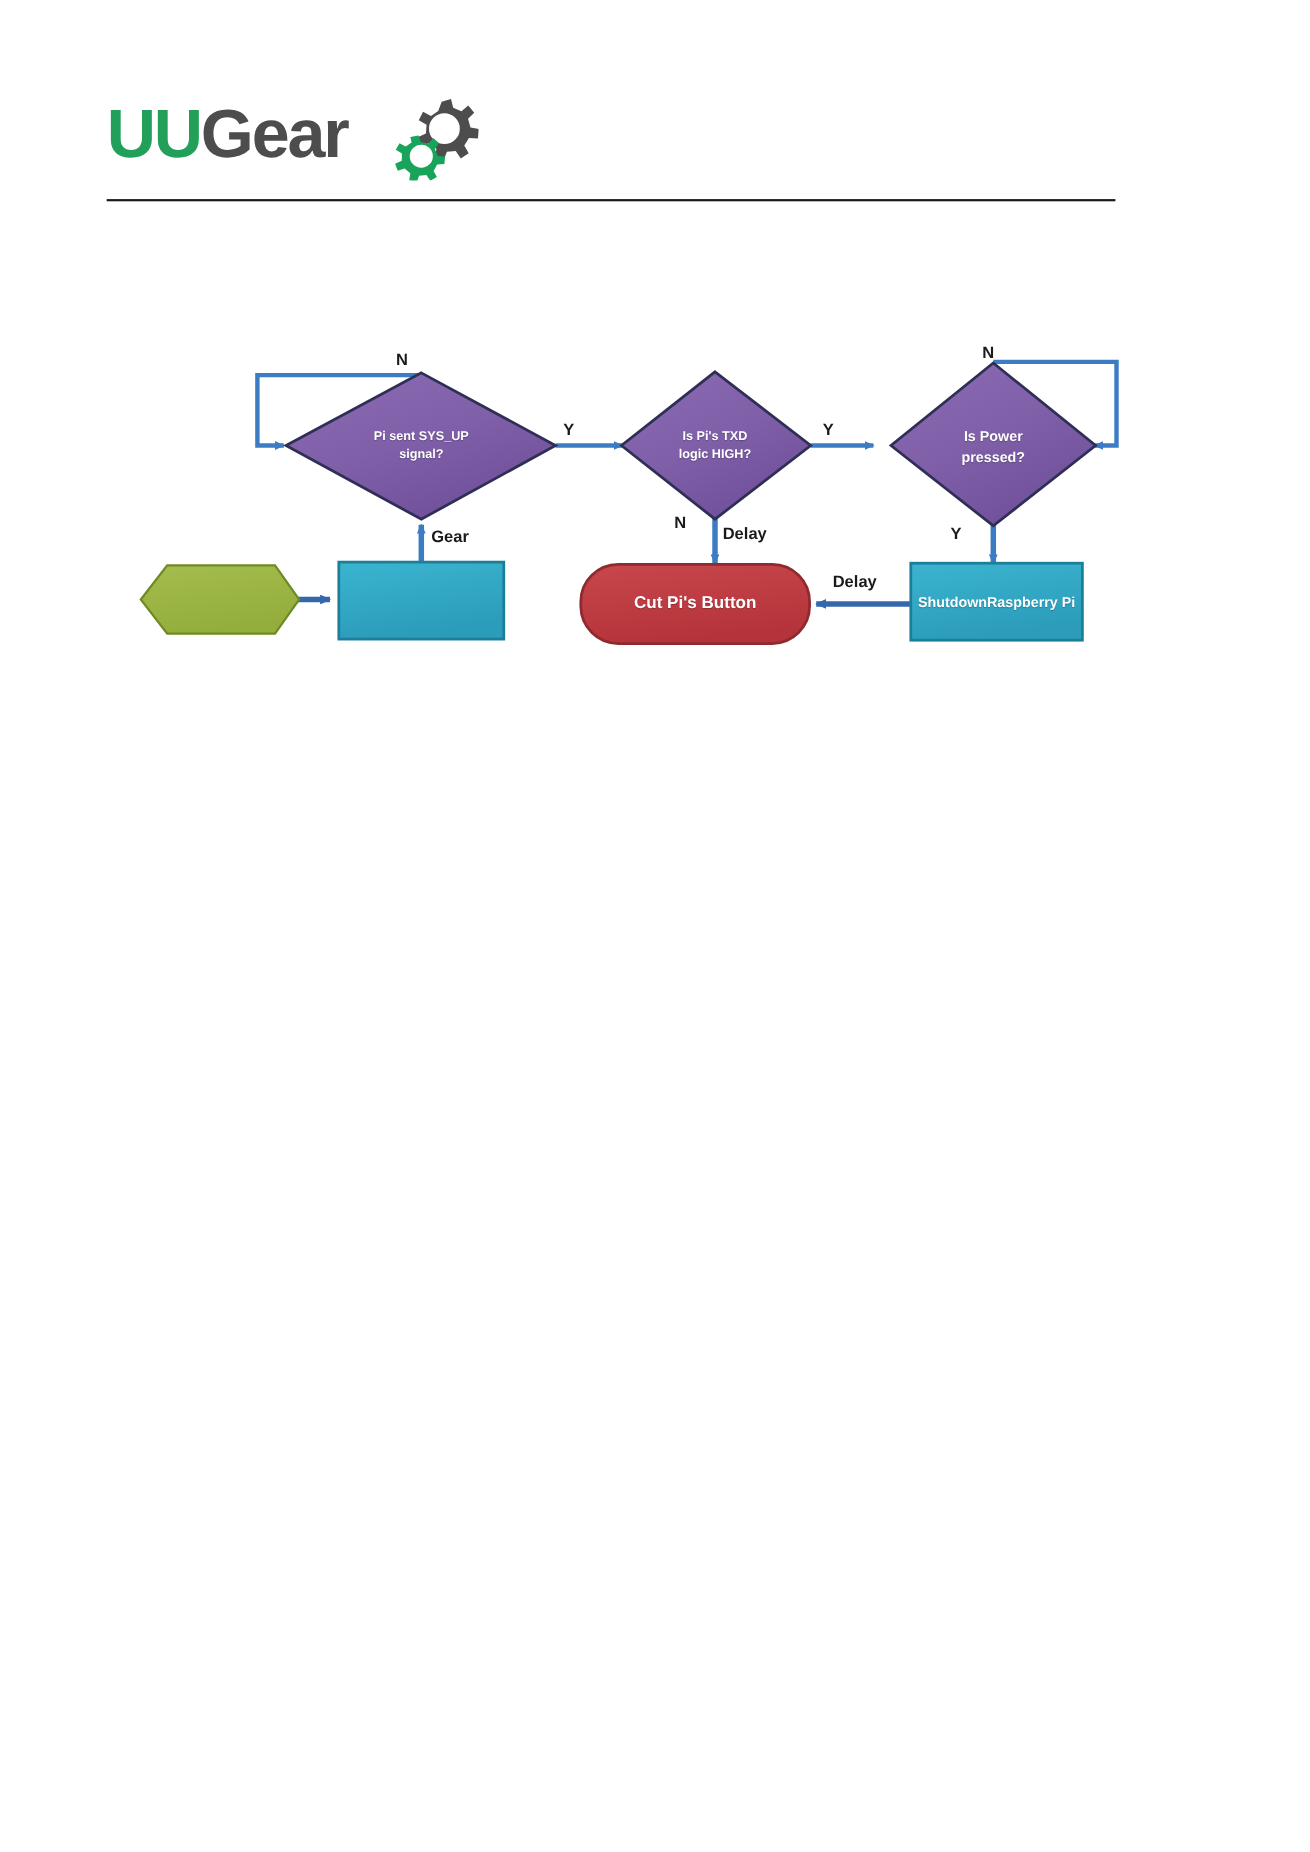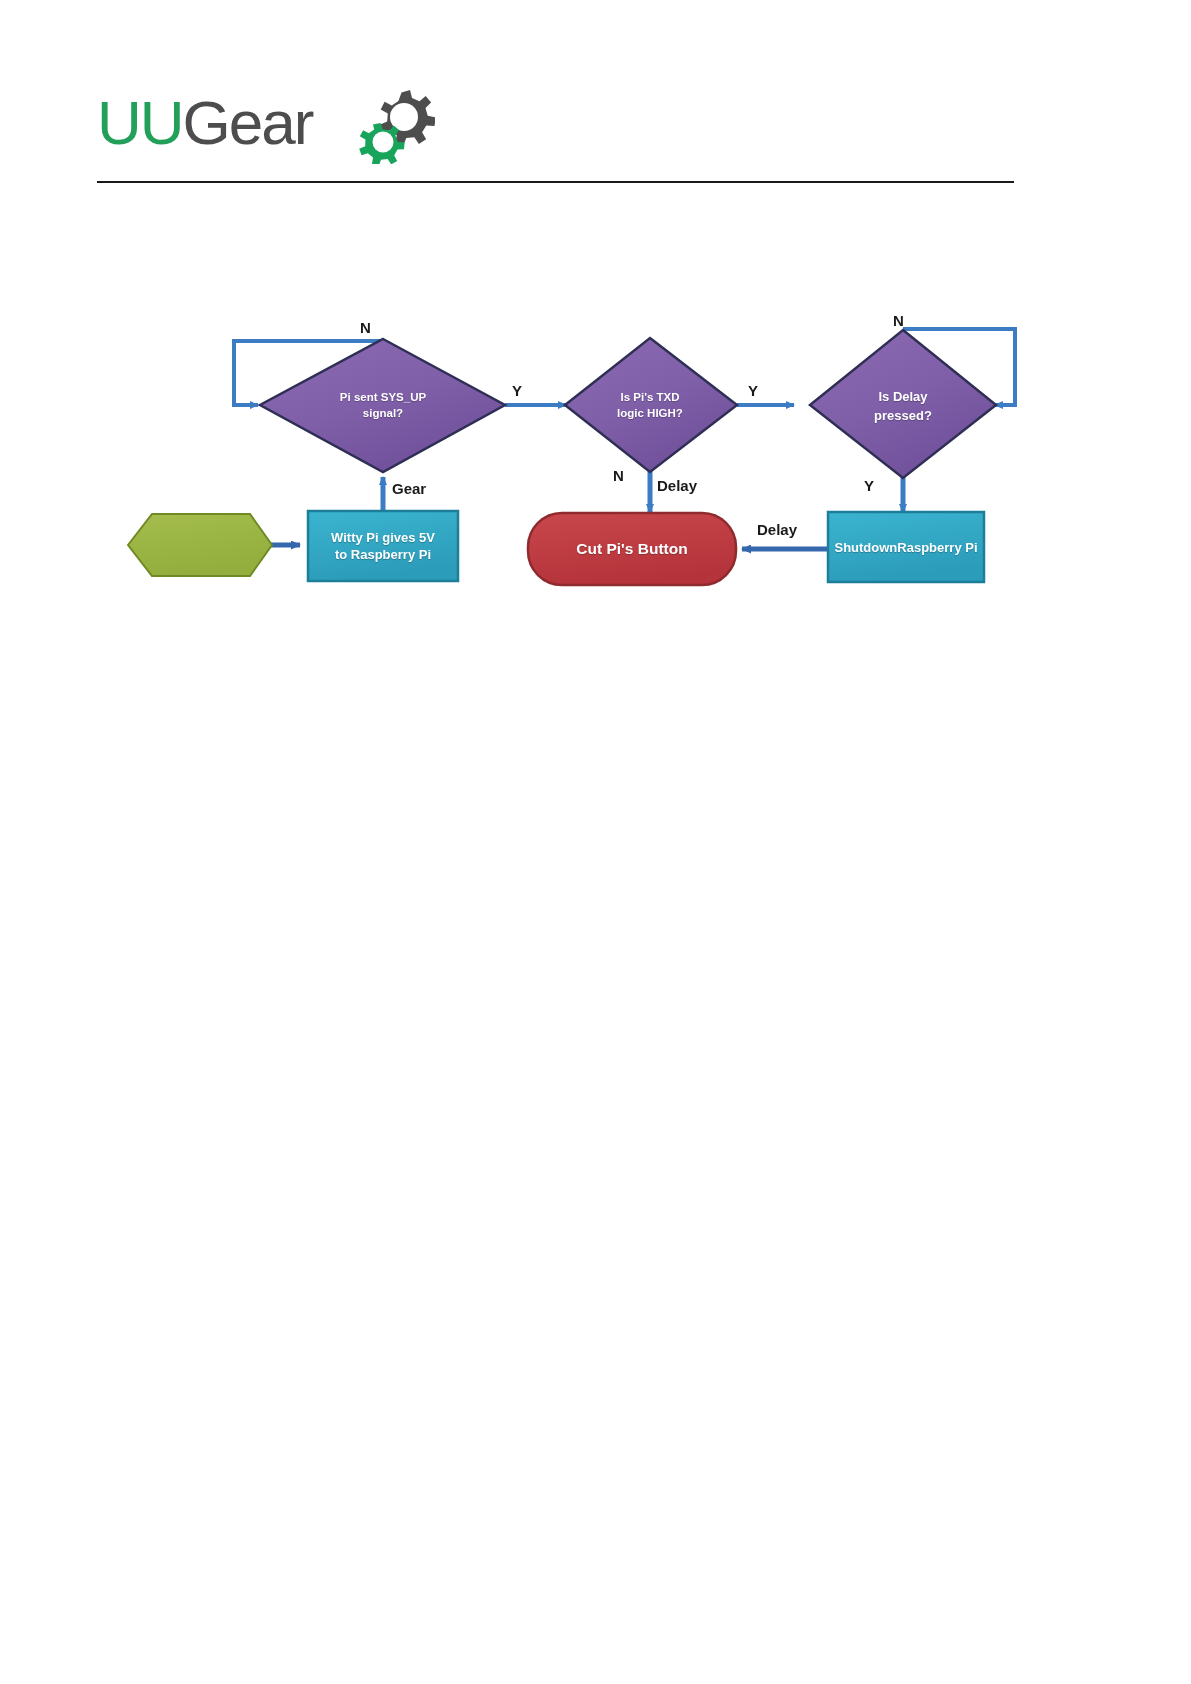--- a/index.html
+++ b/index.html
@@ -29,21 +29,21 @@
     left: 97px;
     top: 78px;
     width: 360px;
     height: 90px;
   }
   #logo-wordmark {
     position: absolute;
     left: 0;
     top: 0;
     font-size: 62px;
-    font-weight: normal;
+    font-weight: bold;
     letter-spacing: -2px;
     line-height: 90px;
     white-space: nowrap;
   }
   .logo-uu { color: #22a05a; }
   .logo-gear-text { color: #4d4d4d; }
 
   #logo-gear-icon {
     position: absolute;
     left: 258px;
@@ -205,37 +205,33 @@
     <polygon points="650,338 737,405 650,472 565,405" fill="url(#gradPurple)" stroke="#2f2f55" stroke-width="2.5"></polygon>
 
     <polygon points="903,330 996,405 903,478 810,405" fill="url(#gradPurple)" stroke="#2f2f55" stroke-width="2.5"></polygon>
 
     <rect x="828" y="512" width="156" height="70" fill="url(#gradCyan)" stroke="#1d7e9a" stroke-width="2.5"></rect>
 
     <rect x="528" y="513" width="208" height="72" rx="34" ry="34" fill="url(#gradRed)" stroke="#8f2a2f" stroke-width="2.5"></rect>
   </svg>
 
 
-  <div class="node-label process-label" style="left:308px; top:511px; width:150px; height:70px; flex-direction:column;">
-    <span>Witty Pi gives 5V</span>
-    <span>to Raspberry Pi</span>
-  </div>
 
   <div class="node-label decision-label" style="left:575px; top:375px; width:150px; height:60px; flex-direction:column;">
     <span>Is Pi's TXD</span>
     <span>logic HIGH?</span>
   </div>
 
   <div class="node-label decision-label" style="left:308px; top:375px; width:150px; height:60px; flex-direction:column;">
     <span>Pi sent SYS_UP</span>
     <span>signal?</span>
   </div>
 
   <div class="node-label decision-label" style="left:828px; top:375px; width:150px; height:62px; flex-direction:column; font-size:13px; line-height:19px;">
-    <span>Is Delay</span>
+    <span>Is Power</span>
     <span>pressed?</span>
   </div>
 
   <div class="node-label process-label" style="left:828px; top:512px; width:156px; height:70px; ">
     <span>Shutdown</span>
     <span>Raspberry Pi</span>
   </div>
 
   <div class="node-label terminator-label" style="left:528px; top:513px; width:208px; height:72px;">Cut Pi's Button</div>
 

